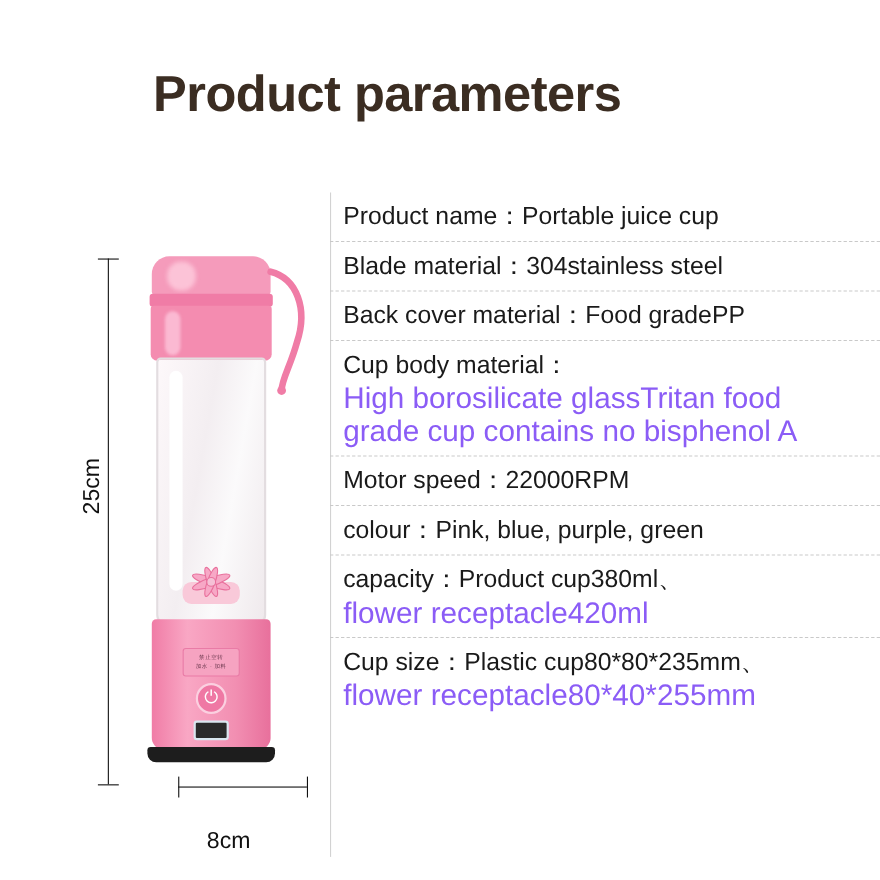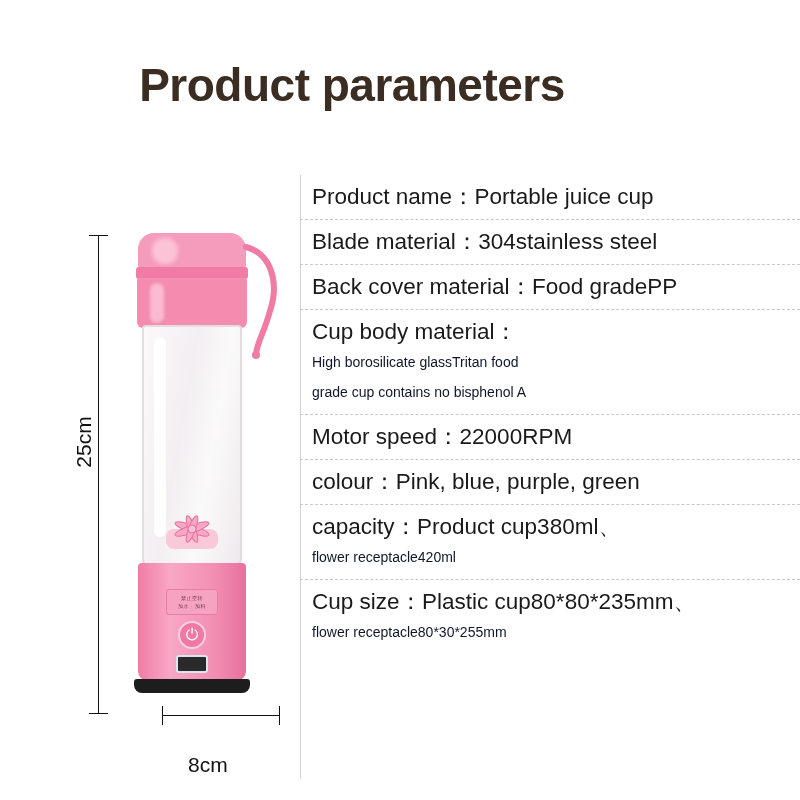--- a/index.html
+++ b/index.html
@@ -275,22 +275,22 @@
     line-height: 30px;
     white-space: nowrap;
   }
   .spec-label {
     font-weight: normal;
   }
   .spec-value {
     font-weight: normal;
   }
   .spec-cont {
-    font-size: 14px;
-    color: #0f172a;
+    font-size: 27px;
+    color: #8b5cf6;
     line-height: 30px;
     white-space: nowrap;
   }
 
   
   .table-divider {
     position: absolute;
     left: 300px;
     top: 175px;
     width: 1px;
@@ -381,16 +381,16 @@
     <div class="spec-line"><span class="spec-label">colour：</span><span class="spec-value">Pink, blue, purple, green</span></div>
   </div>
 
   <div class="spec-row">
     <div class="spec-line"><span class="spec-label">capacity：</span><span class="spec-value">Product cup380ml、</span></div>
     <div class="spec-cont">flower receptacle420ml</div>
   </div>
 
   <div class="spec-row">
     <div class="spec-line"><span class="spec-label">Cup size：</span><span class="spec-value">Plastic cup80*80*235mm、</span></div>
-    <div class="spec-cont">flower receptacle80*30*255mm</div>
+    <div class="spec-cont">flower receptacle80*40*255mm</div>
   </div>
 
 </div>
 
 </body></html>

